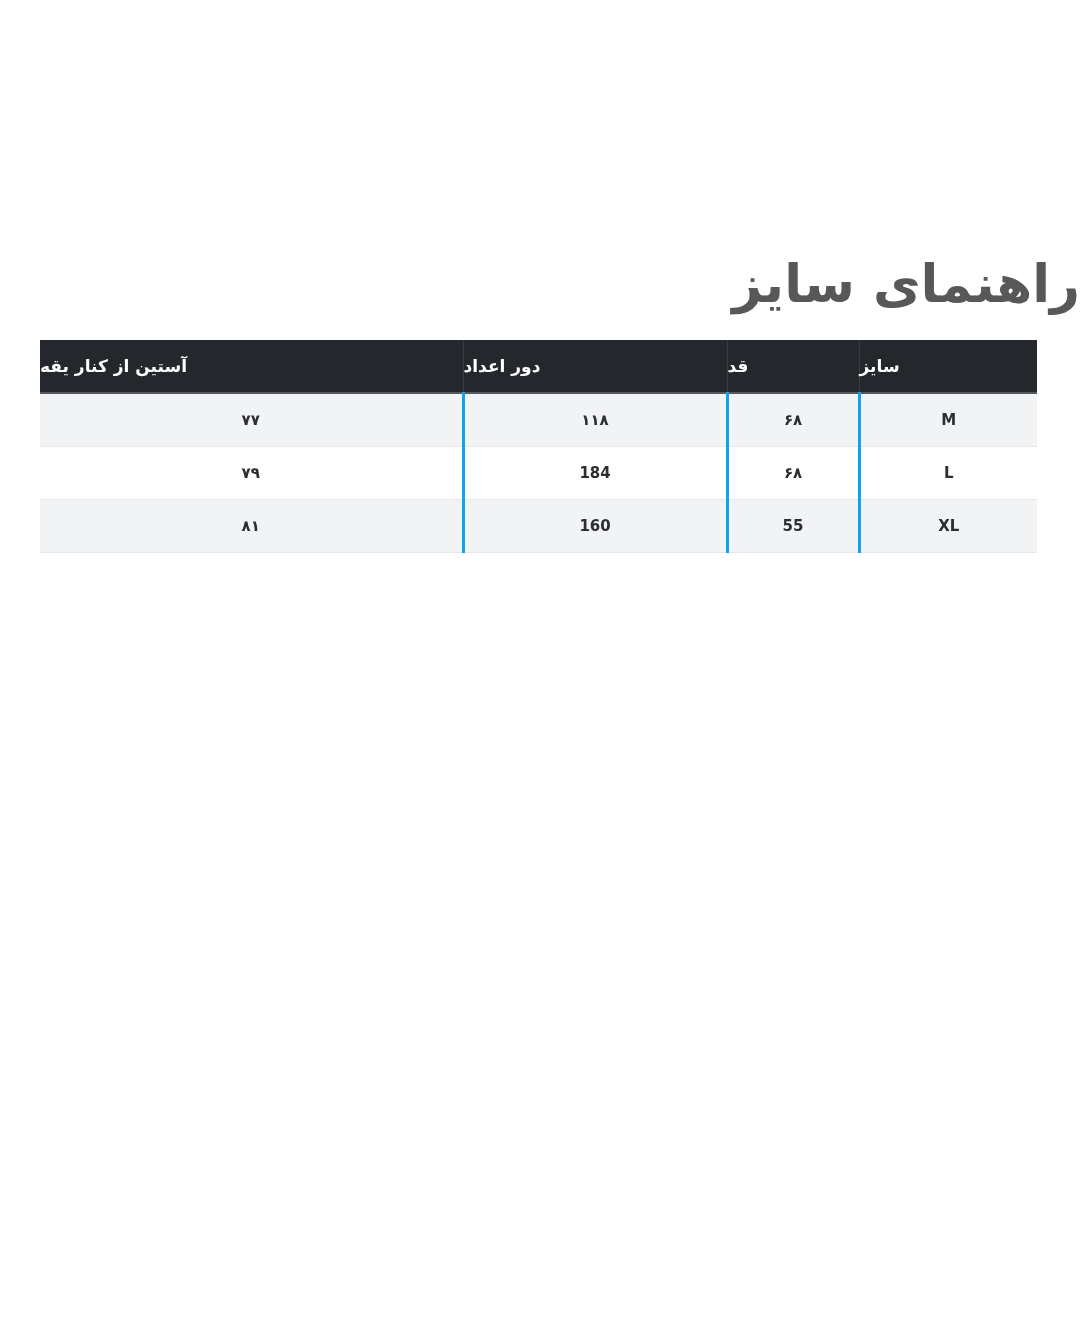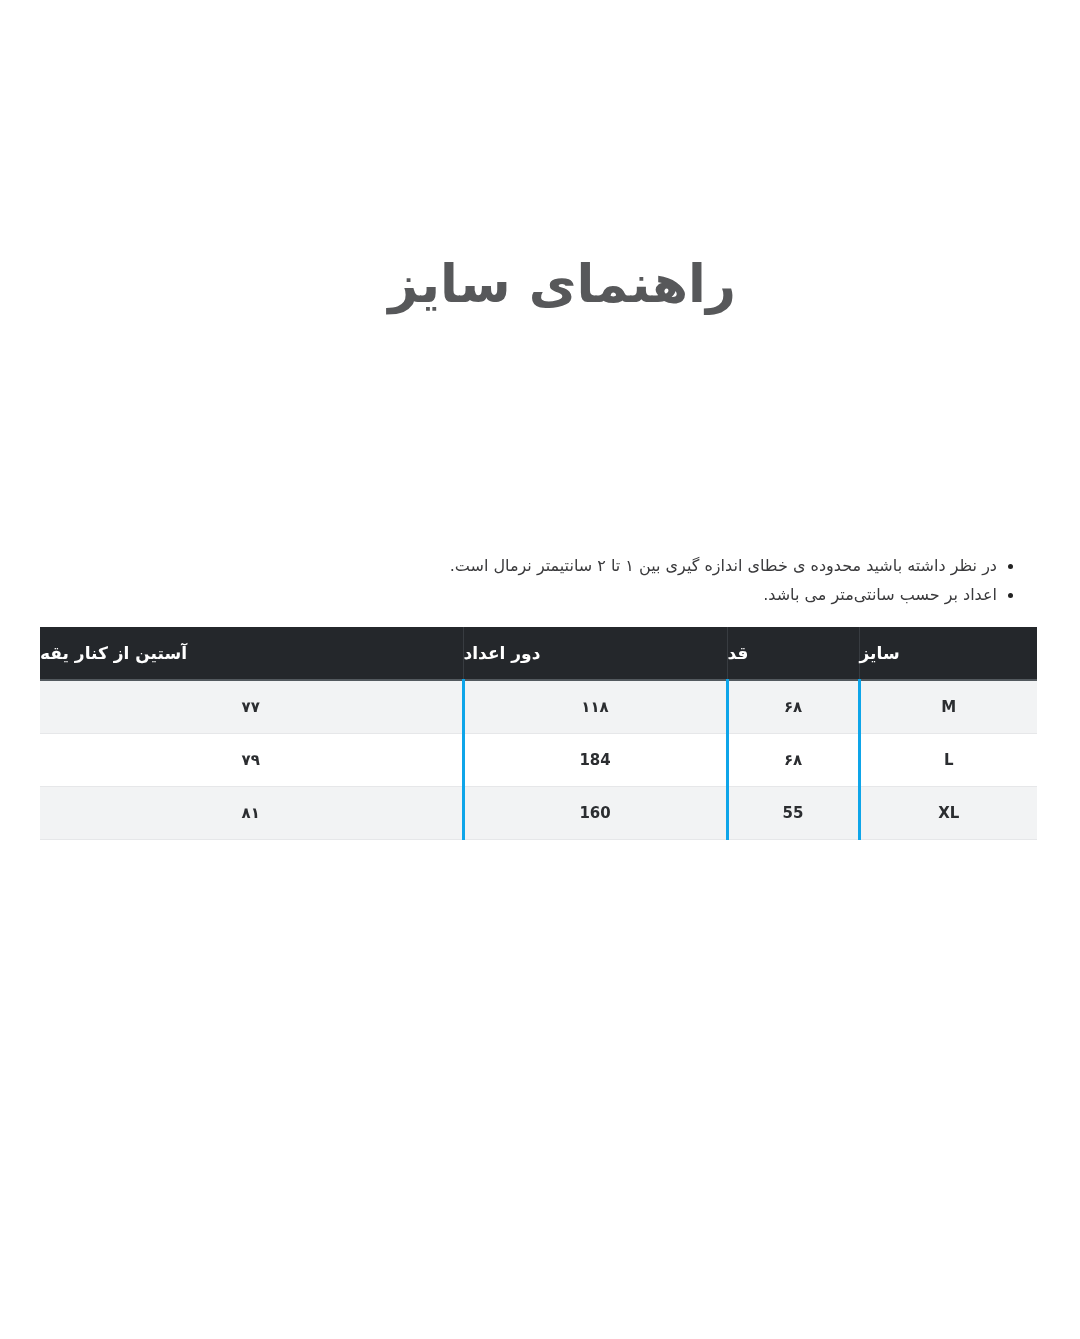--- a/index.html
+++ b/index.html
@@ -6,21 +6,20 @@
   html, body {
     width: 1080px; height: 1339px;
     background: #ffffff;
     overflow: hidden;
     font-family: "DejaVu Sans", sans-serif;
   }
   body { direction: rtl; }
 
   .page-title {
     margin: 246px 0 0 0;
-    text-align: center;
     font-size: 52px;
     line-height: 76px;
     font-weight: bold;
     color: #57585a;
     letter-spacing: 0;
     padding-left: 44px;
   }
 
   .content {
     width: 997px;
@@ -81,24 +80,20 @@
   .size-table tbody tr:nth-child(odd)  { background: #f2f3f4; }
   .size-table tbody tr:nth-child(even) { background: #ffffff; }
 </style>
 </head>
 <body>
 
 <h2 class="page-title">راهنمای سایز</h2>
 
 <div class="content">
 
-  <ul class="notes">
-    <li>در نظر داشته باشید محدوده ی خطای اندازه گیری بین ۱ تا ۲ سانتیمتر نرمال است.</li>
-    <li>اعداد بر حسب سانتی‌متر می باشد.</li>
-  </ul>
 
   <table class="size-table">
     <colgroup>
       <col class="c-size">
         <col class="c-height">
         <col class="c-chest">
         <col class="c-sleeve">
     </colgroup>
     <thead>
       <tr>

